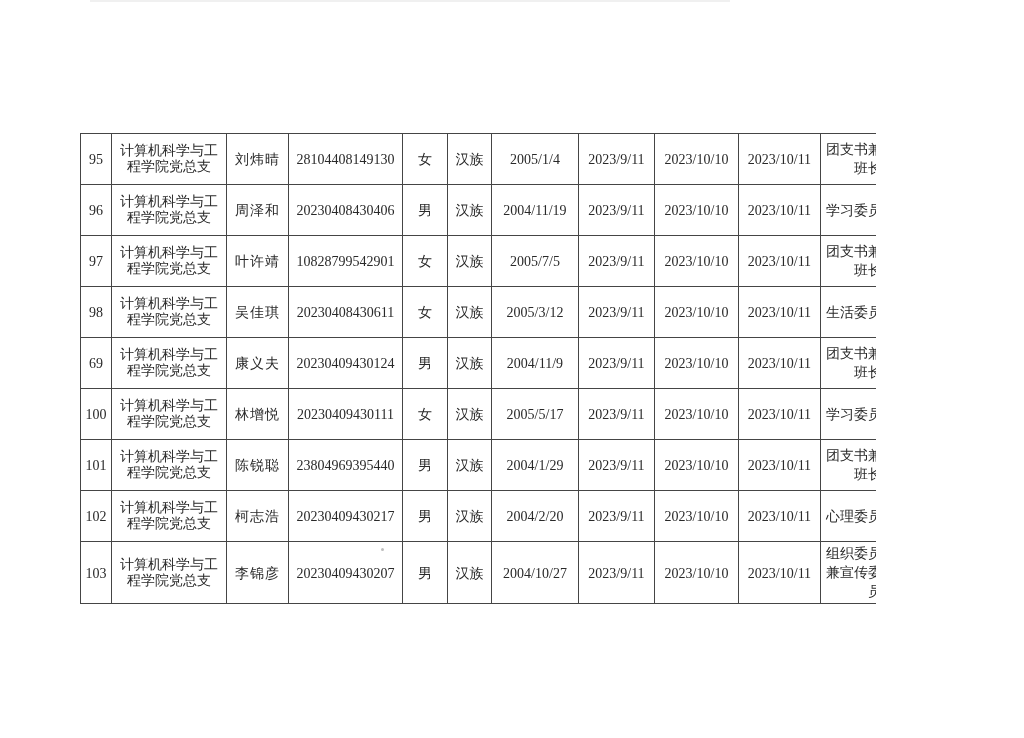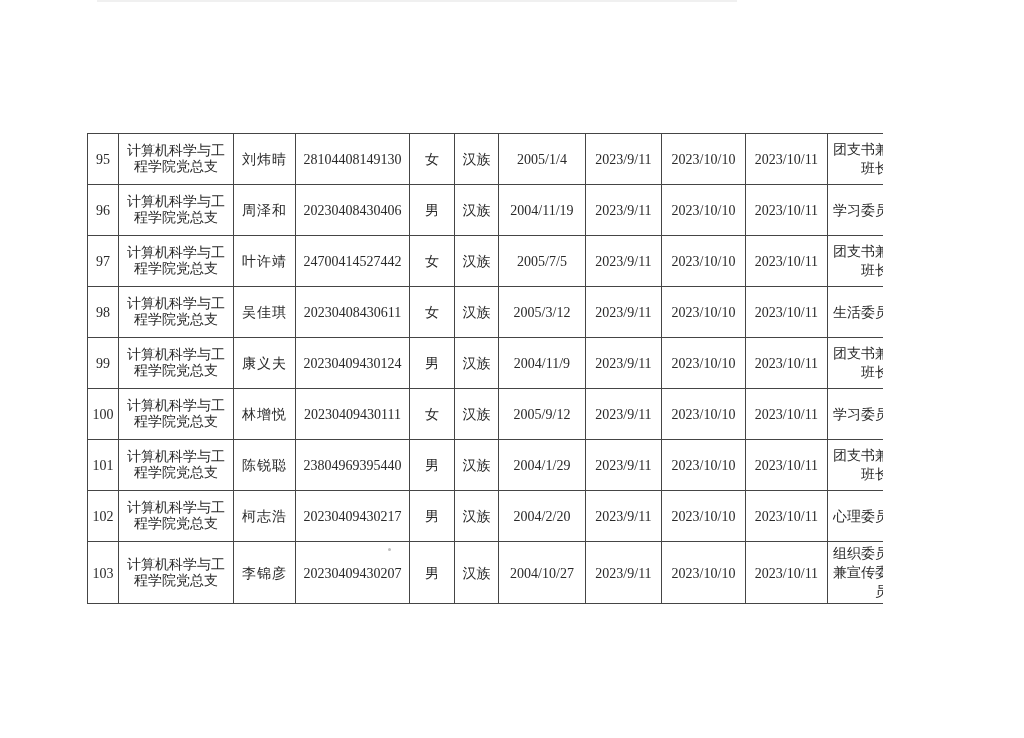--- a/index.html
+++ b/index.html
@@ -12,21 +12,20 @@
     margin: 0; padding: 0;
     width: 1024px; height: 738px;
     background: var(--bg);
     font-family: "Liberation Serif", "DejaVu Serif", serif;
   }
   .page {
     position: relative;
     width: 876px; height: 738px;
     background: var(--bg);
     overflow: hidden;
-    margin-left: 7px;
   }
   
   .top-smudge {
     position: absolute;
     left: 90px; top: 0;
     width: 640px; height: 2px;
     background: #ececec;
     opacity: .8;
   }
   .speck {
@@ -116,21 +115,21 @@
           <td class="col-date_1"><span class="cell-text">2023/9/11</span></td>
           <td class="col-date_2"><span class="cell-text">2023/10/10</span></td>
           <td class="col-date_3"><span class="cell-text">2023/10/11</span></td>
           <td class="col-position"><span class="cell-text">学习委员</span></td>
           <td class="col-remark"><span class="cell-text"></span></td>
         </tr>
         <tr>
           <td class="col-index"><span class="cell-text">97</span></td>
           <td class="col-party_branch"><span class="cell-text">计算机科学与工程学院党总支</span></td>
           <td class="col-name"><span class="cell-text">叶许靖</span></td>
-          <td class="col-member_id"><span class="cell-text">24700414527442</span></td>
+          <td class="col-member_id"><span class="cell-text">10828799542901</span></td>
           <td class="col-gender"><span class="cell-text">女</span></td>
           <td class="col-ethnicity"><span class="cell-text">汉族</span></td>
           <td class="col-birth_date"><span class="cell-text">2005/7/5</span></td>
           <td class="col-date_1"><span class="cell-text">2023/9/11</span></td>
           <td class="col-date_2"><span class="cell-text">2023/10/10</span></td>
           <td class="col-date_3"><span class="cell-text">2023/10/11</span></td>
           <td class="col-position"><span class="cell-text">团支书兼班长</span></td>
           <td class="col-remark"><span class="cell-text"></span></td>
         </tr>
         <tr>
@@ -141,41 +140,41 @@
           <td class="col-gender"><span class="cell-text">女</span></td>
           <td class="col-ethnicity"><span class="cell-text">汉族</span></td>
           <td class="col-birth_date"><span class="cell-text">2005/3/12</span></td>
           <td class="col-date_1"><span class="cell-text">2023/9/11</span></td>
           <td class="col-date_2"><span class="cell-text">2023/10/10</span></td>
           <td class="col-date_3"><span class="cell-text">2023/10/11</span></td>
           <td class="col-position"><span class="cell-text">生活委员</span></td>
           <td class="col-remark"><span class="cell-text"></span></td>
         </tr>
         <tr>
-          <td class="col-index"><span class="cell-text">99</span></td>
+          <td class="col-index"><span class="cell-text">69</span></td>
           <td class="col-party_branch"><span class="cell-text">计算机科学与工程学院党总支</span></td>
           <td class="col-name"><span class="cell-text">康义夫</span></td>
           <td class="col-member_id"><span class="cell-text">20230409430124</span></td>
           <td class="col-gender"><span class="cell-text">男</span></td>
           <td class="col-ethnicity"><span class="cell-text">汉族</span></td>
           <td class="col-birth_date"><span class="cell-text">2004/11/9</span></td>
           <td class="col-date_1"><span class="cell-text">2023/9/11</span></td>
           <td class="col-date_2"><span class="cell-text">2023/10/10</span></td>
           <td class="col-date_3"><span class="cell-text">2023/10/11</span></td>
           <td class="col-position"><span class="cell-text">团支书兼班长</span></td>
           <td class="col-remark"><span class="cell-text"></span></td>
         </tr>
         <tr>
           <td class="col-index"><span class="cell-text">100</span></td>
           <td class="col-party_branch"><span class="cell-text">计算机科学与工程学院党总支</span></td>
           <td class="col-name"><span class="cell-text">林增悦</span></td>
           <td class="col-member_id"><span class="cell-text">20230409430111</span></td>
           <td class="col-gender"><span class="cell-text">女</span></td>
           <td class="col-ethnicity"><span class="cell-text">汉族</span></td>
-          <td class="col-birth_date"><span class="cell-text">2005/9/12</span></td>
+          <td class="col-birth_date"><span class="cell-text">2005/5/17</span></td>
           <td class="col-date_1"><span class="cell-text">2023/9/11</span></td>
           <td class="col-date_2"><span class="cell-text">2023/10/10</span></td>
           <td class="col-date_3"><span class="cell-text">2023/10/11</span></td>
           <td class="col-position"><span class="cell-text">学习委员</span></td>
           <td class="col-remark"><span class="cell-text"></span></td>
         </tr>
         <tr>
           <td class="col-index"><span class="cell-text">101</span></td>
           <td class="col-party_branch"><span class="cell-text">计算机科学与工程学院党总支</span></td>
           <td class="col-name"><span class="cell-text">陈锐聪</span></td>

